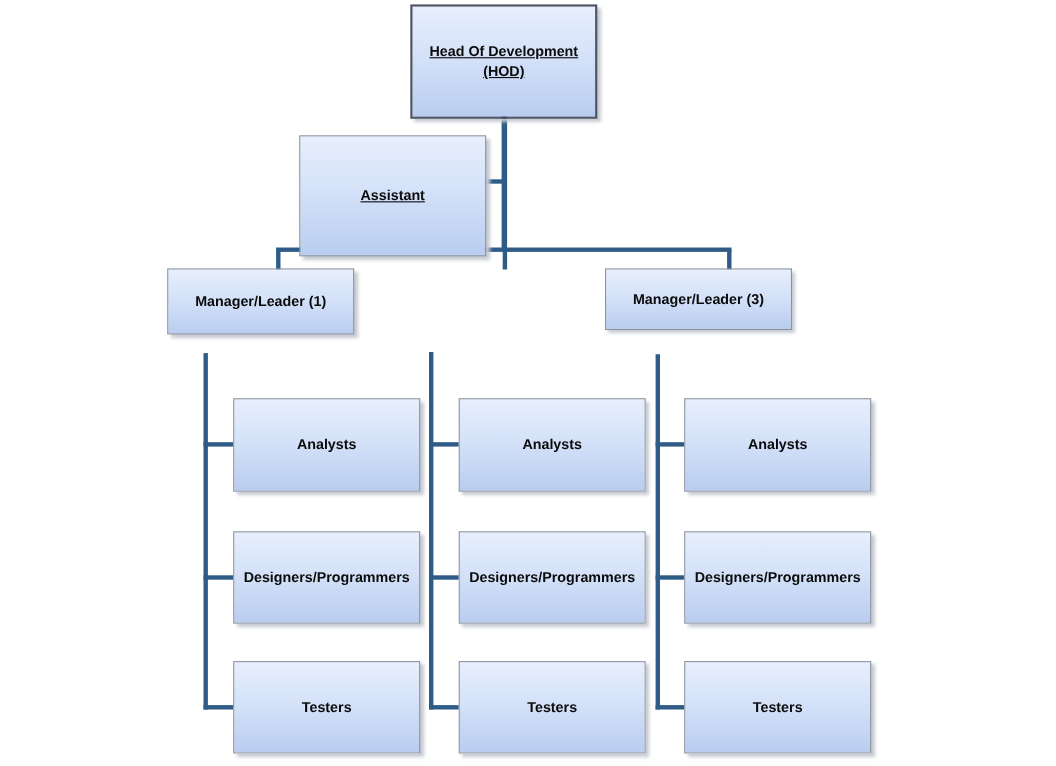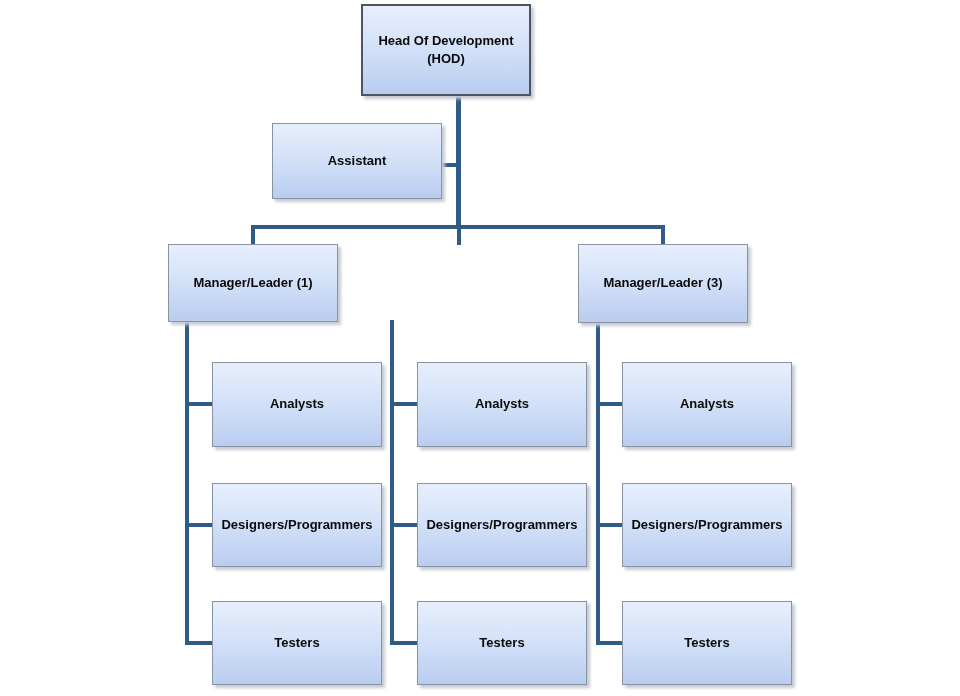--- a/index.html
+++ b/index.html
@@ -52,32 +52,32 @@
   <div class="conn" style="left:185px; top:641px; width:27px; height:4px;"></div>
 
   <div class="conn" style="left:390px; top:402px; width:27px; height:4px;"></div>
   <div class="conn" style="left:390px; top:523px; width:27px; height:4px;"></div>
   <div class="conn" style="left:390px; top:641px; width:27px; height:4px;"></div>
 
   <div class="conn" style="left:596px; top:402px; width:26px; height:4px;"></div>
   <div class="conn" style="left:596px; top:523px; width:26px; height:4px;"></div>
   <div class="conn" style="left:596px; top:641px; width:26px; height:4px;"></div>
 
-  <div class="node root" style="left:361px; top:4px; width:170px; height:92px;">
+  <div class="node root" style="left:373px; top:4px; width:170px; height:104px;text-decoration:underline;">
     <span class="label">Head Of Development (HOD)</span>
   </div>
 
-  <div class="node" style="left:272px; top:123px; width:170px; height:76px;">
+  <div class="node" style="left:272px; top:123px; width:170px; height:110px;text-decoration:underline;">
     <span class="label">Assistant</span>
   </div>
 
-  <div class="node" style="left:168px; top:244px; width:170px; height:78px;">
+  <div class="node" style="left:152px; top:244px; width:170px; height:60px;">
     <span class="label">Manager/Leader (1)</span>
   </div>
-  <div class="node" style="left:578px; top:244px; width:170px; height:79px;text-align:right;">
+  <div class="node" style="left:550px; top:244px; width:170px; height:56px;text-align:right;">
     <span class="label">Manager/Leader (3)</span>
   </div>
 
   <div class="node" style="left:212px; top:362px; width:170px; height:85px;">
     <span class="label">Analysts</span>
   </div>
   <div class="node" style="left:212px; top:483px; width:170px; height:84px;">
     <span class="label">Designers/Programmers</span>
   </div>
   <div class="node" style="left:212px; top:601px; width:170px; height:84px;">

